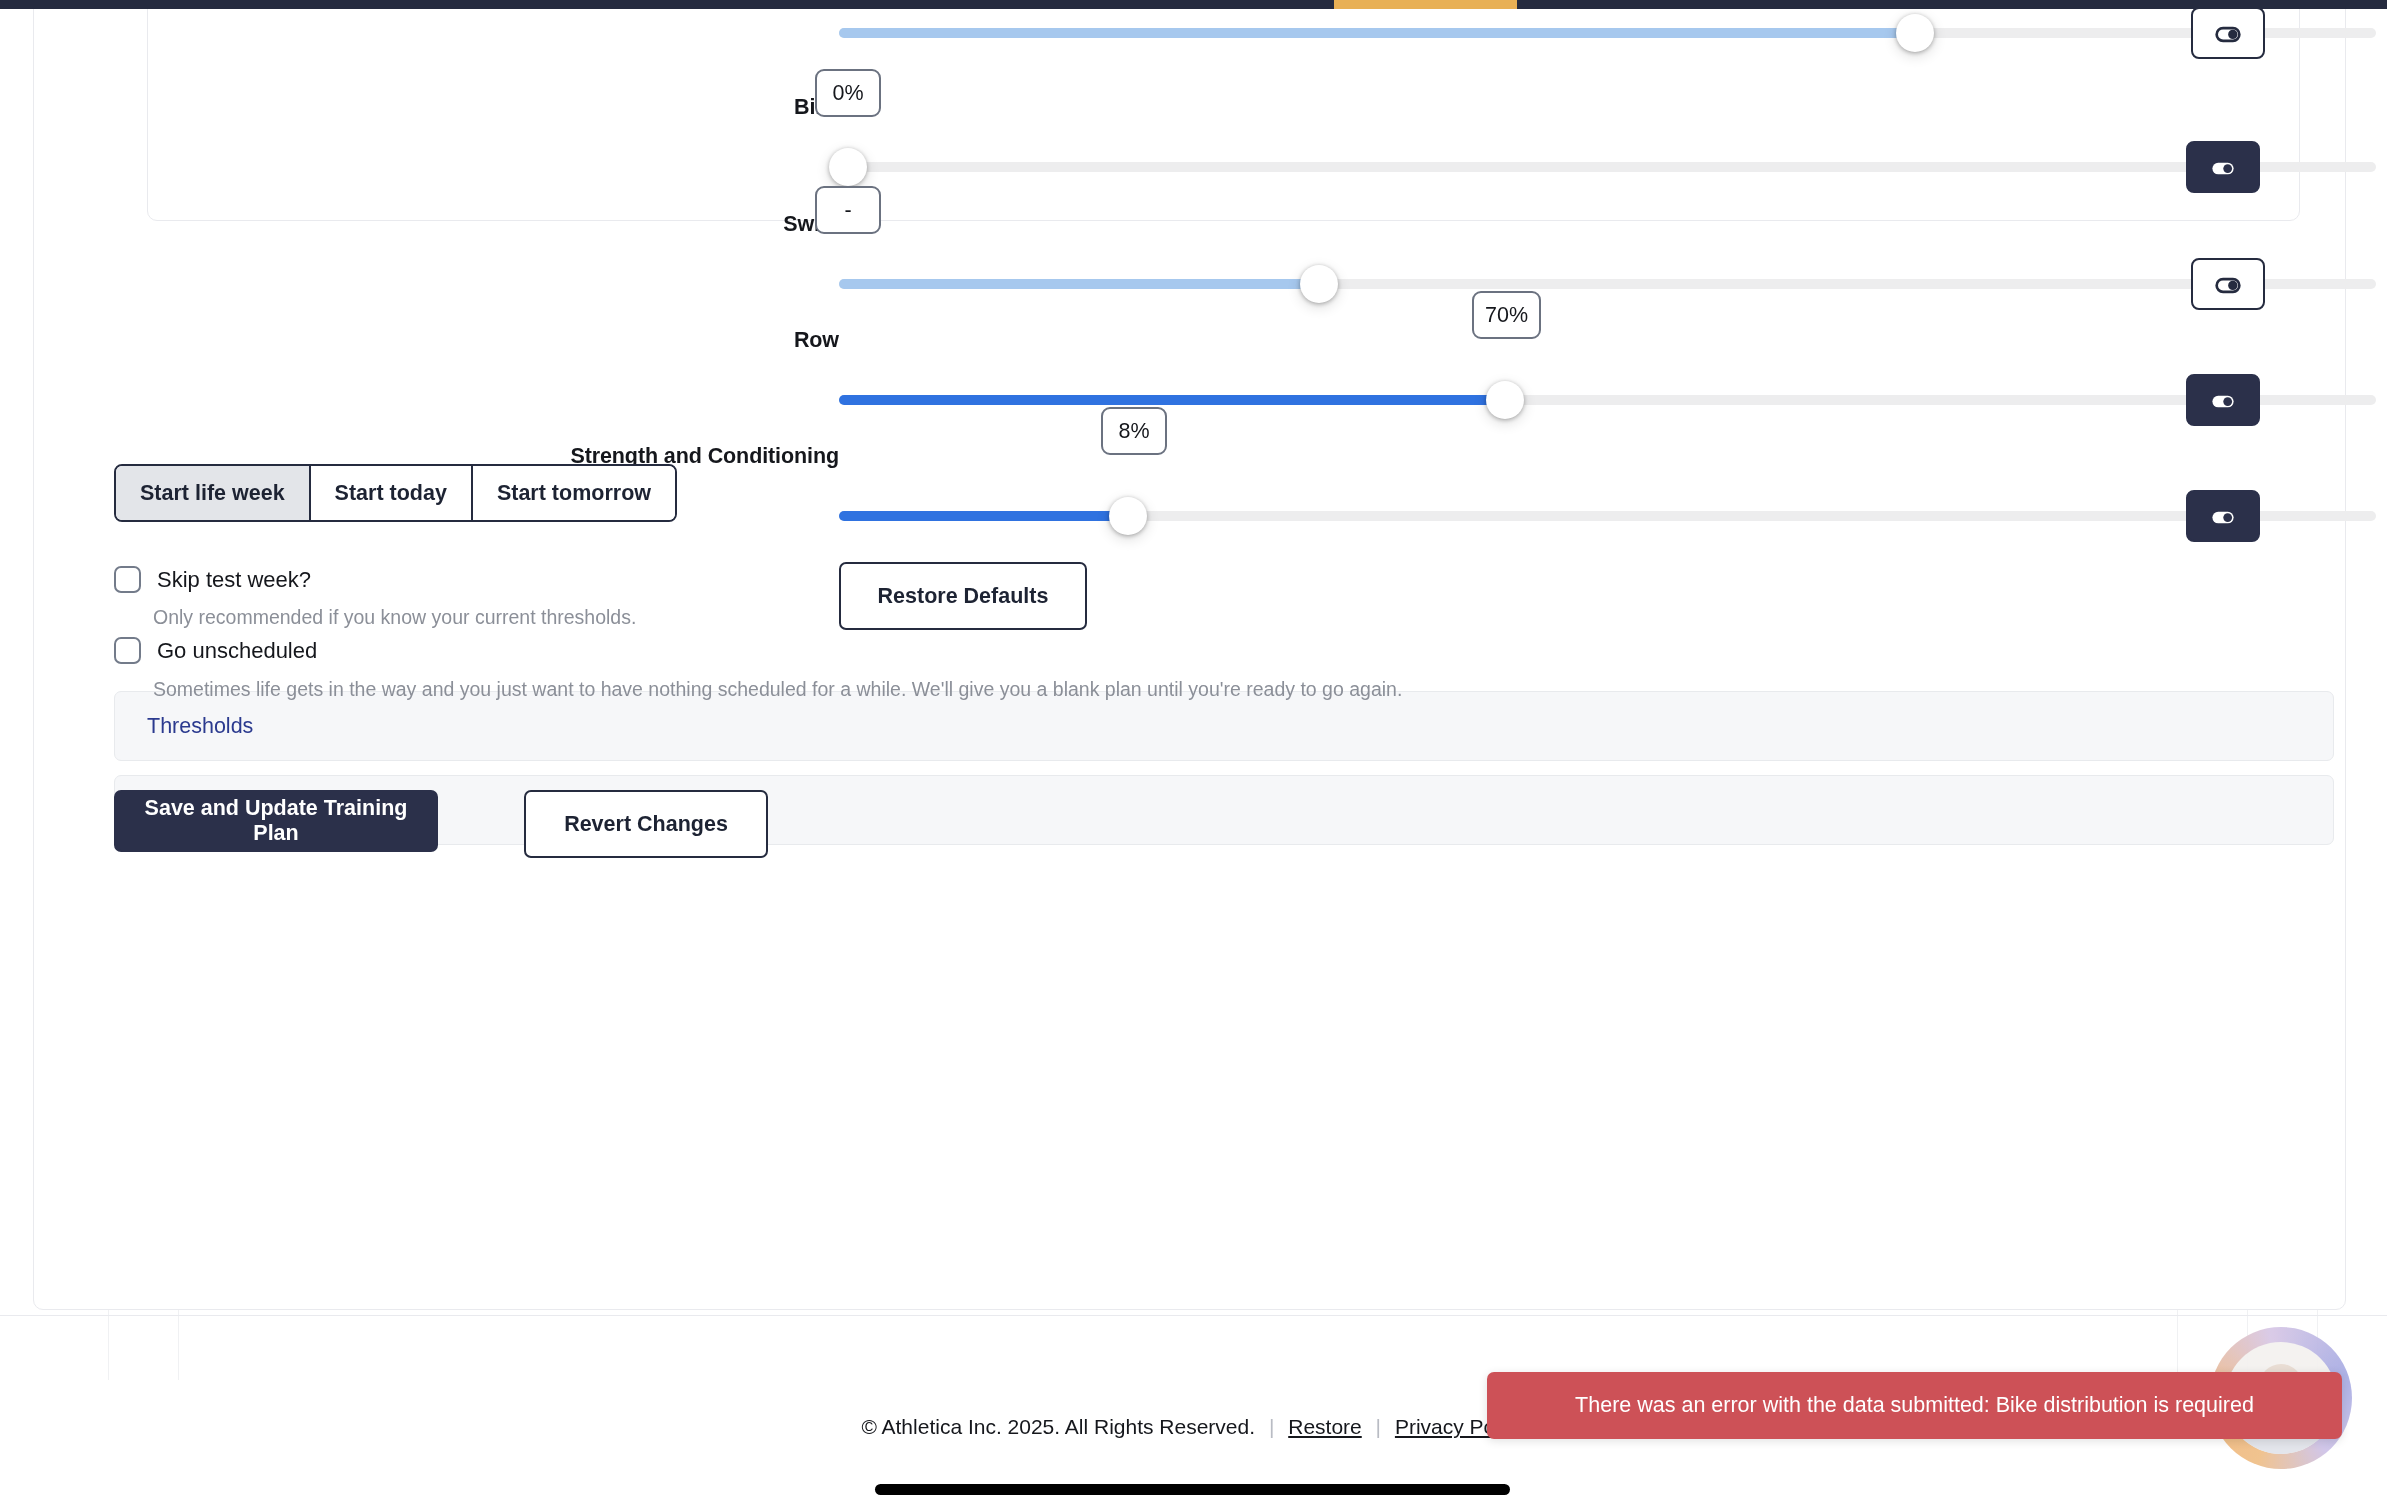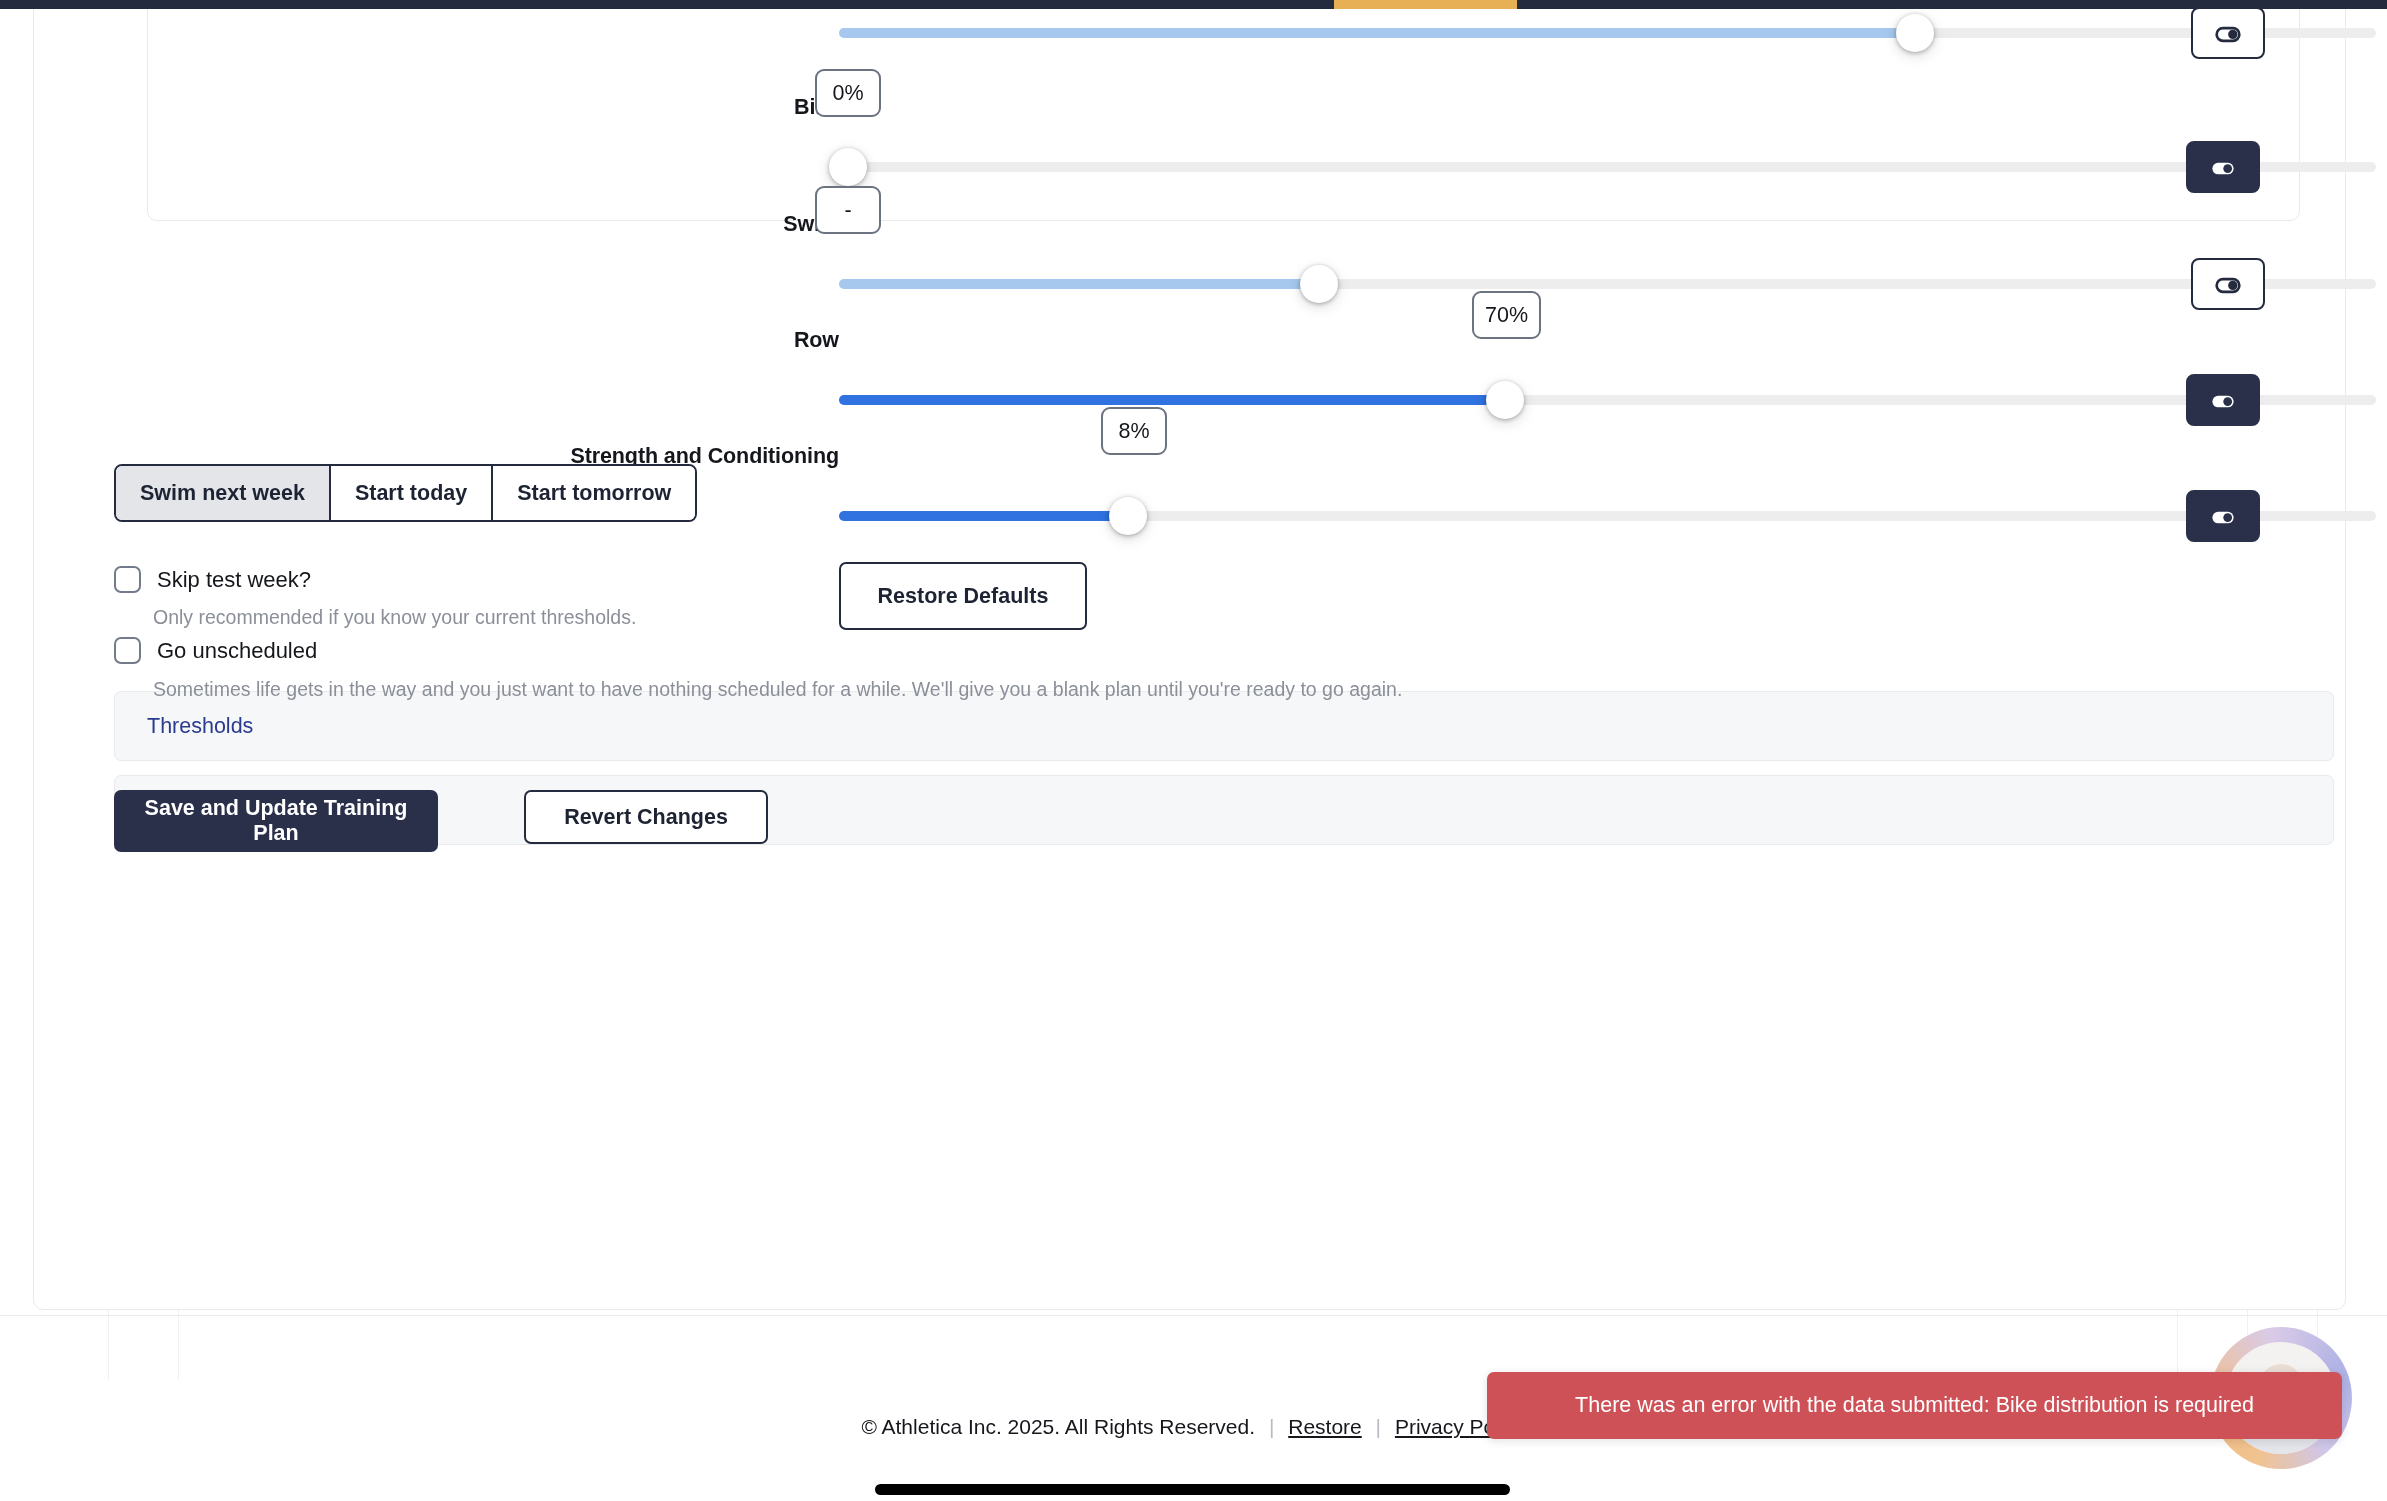--- a/index.html
+++ b/index.html
@@ -221,21 +221,21 @@
     border-radius: 7px;
     font-family: "Liberation Sans", sans-serif;
     font-size: 21.5px;
     font-weight: 700;
     color: #ffffff;
     cursor: pointer;
   }
   .revert-btn {
     position: absolute;
     left: 490px; top: 1209px;
-    width: 244px; height: 54px;
+    width: 244px; height: 68px;
     background: #ffffff;
     border: 2.5px solid #252b3f;
     border-radius: 7px;
     font-family: "Liberation Sans", sans-serif;
     font-size: 21.5px;
     font-weight: 700;
     color: #1d2333;
     cursor: pointer;
   }
 
@@ -439,21 +439,21 @@
     </div>
 
     <div class="accordion" style="top:1110px">
       <span class="accordion-label">Thresholds</span>
     </div>
     <div class="accordion" style="top:1194px">
       <span class="accordion-label">Goals</span>
     </div>
 
     <div class="btn-group">
-      <button class="selected">Swim next week</button>
+      <button class="selected">Start life week</button>
       <button>Start today</button>
       <button>Start tomorrow</button>
     </div>
 
     <div class="check-row" style="top:985px">
       <span class="cbox"></span>
       <span class="check-label">Skip test week?</span>
     </div>
     <div class="helper-text" style="top:1025px">Only recommended if you know your current thresholds.</div>
 

